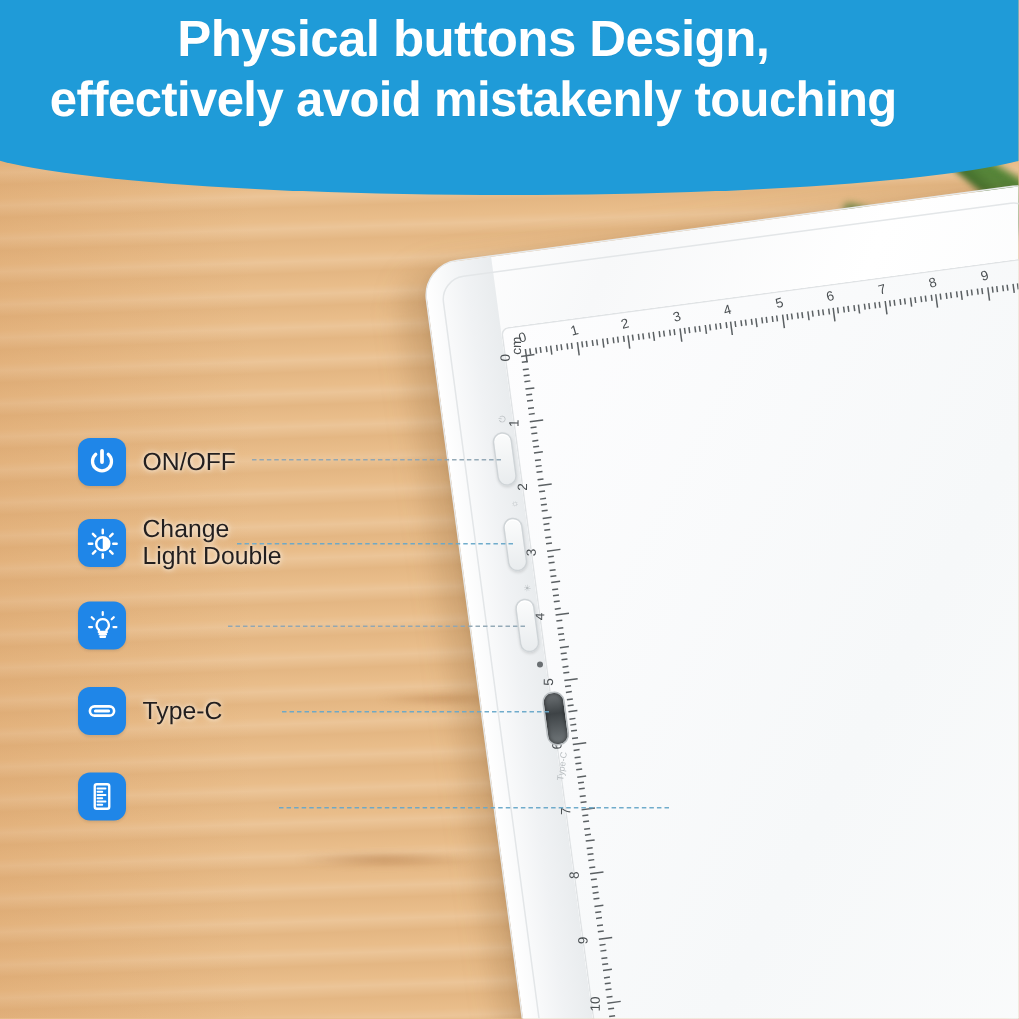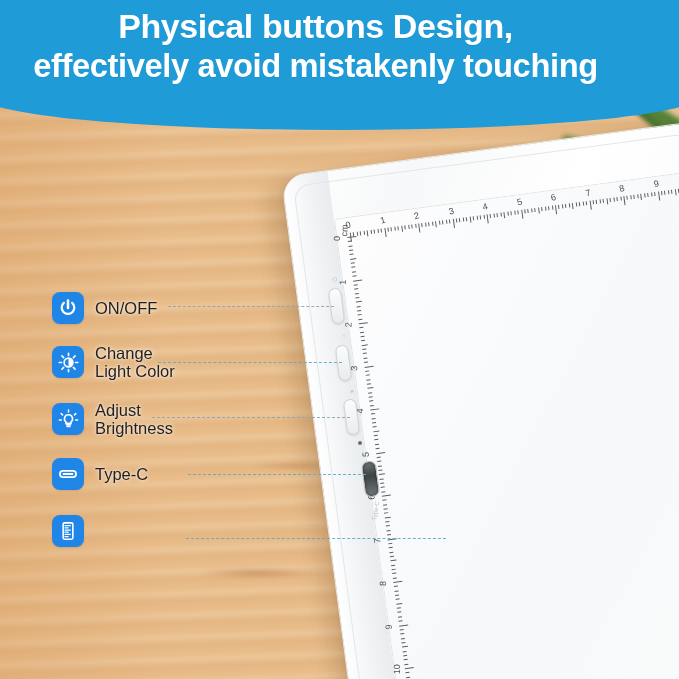--- a/index.html
+++ b/index.html
@@ -431,34 +431,32 @@
         <div class="ficon">
           <svg width="21" height="21" viewBox="0 0 24 24">
             <circle cx="12" cy="12" r="5" fill="none" stroke="#fff" stroke-width="1.9"></circle>
             <path d="M12 7a5 5 0 0 1 0 10z" fill="#fff"></path>
             <g stroke="#fff" stroke-width="1.9" stroke-linecap="round">
               <path d="M12 1.4v2.6M12 20v2.6M1.4 12h2.6M20 12h2.6M4.5 4.5l1.9 1.9M17.6 17.6l1.9 1.9M19.5 4.5l-1.9 1.9M6.4 17.6l-1.9 1.9"></path>
             </g>
           </svg>
         </div>
         <div class="flabel">Change
-Light Color</div>
+Light Double</div>
       </div>
       <div class="feat" style="left: 52px; top: 401px;">
         <div class="ficon">
           <svg width="21" height="21" viewBox="0 0 24 24">
             <path d="M12 6.6a4.6 4.6 0 0 1 2.9 8.2v1.5H9.1v-1.5A4.6 4.6 0 0 1 12 6.6z" fill="none" stroke="#fff" stroke-width="1.8"></path>
             <path d="M9.6 18h4.8M10.3 20h3.4" stroke="#fff" stroke-width="1.8" stroke-linecap="round"></path>
             <g stroke="#fff" stroke-width="1.7" stroke-linecap="round">
               <path d="M12 1.2v2.2M3.6 5.1l1.6 1.6M20.4 5.1l-1.6 1.6M1.6 12.6h2.2M20.2 12.6h2.2"></path>
             </g>
           </svg>
         </div>
-        <div class="flabel">Adjust
-Brightness</div>
       </div>
       <div class="feat" style="left: 52px; top: 458px;">
         <div class="ficon">
           <svg width="22" height="22" viewBox="0 0 24 24">
             <rect x="3.2" y="8.6" width="17.6" height="6.8" rx="3.4" fill="none" stroke="#fff" stroke-width="1.9"></rect>
             <rect x="6.1" y="10.9" width="11.8" height="2.2" rx="1.1" fill="#fff"></rect>
           </svg>
         </div>
         <div class="flabel">Type-C</div>
       </div>

